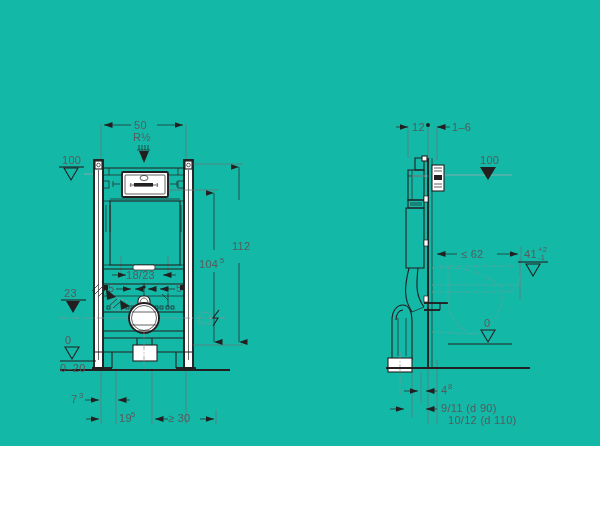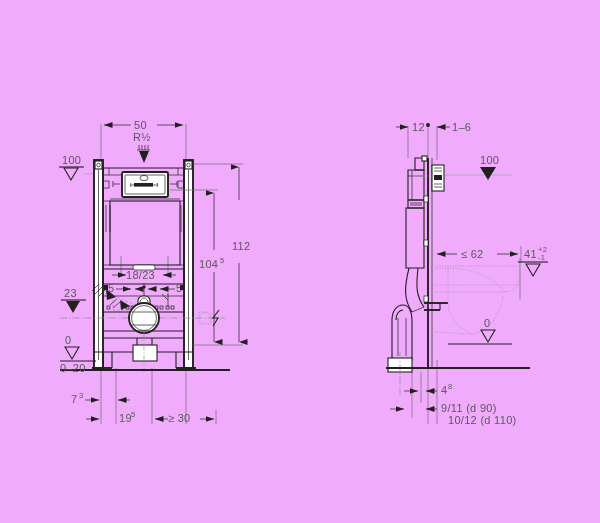--- a/index.html
+++ b/index.html
@@ -4,22 +4,22 @@
 <title>Technical Drawing</title>
 <style>
   html,body{margin:0;padding:0;background:#ffffff;}
   body{
     font-family:"Liberation Sans", sans-serif;
     -webkit-font-smoothing:antialiased;
   }
   #sheet{
     position:relative;
     width:600px;
-    height:523px;
-    background:#f0abfc;
+    height:446px;
+    background:#14b8a6;
     overflow:hidden;
   }
   #sheet svg{
     position:absolute;
     left:0; top:0;
     width:600px;
     height:523px;
   }
   .dimtext{
     font-family:"Liberation Sans", sans-serif;

